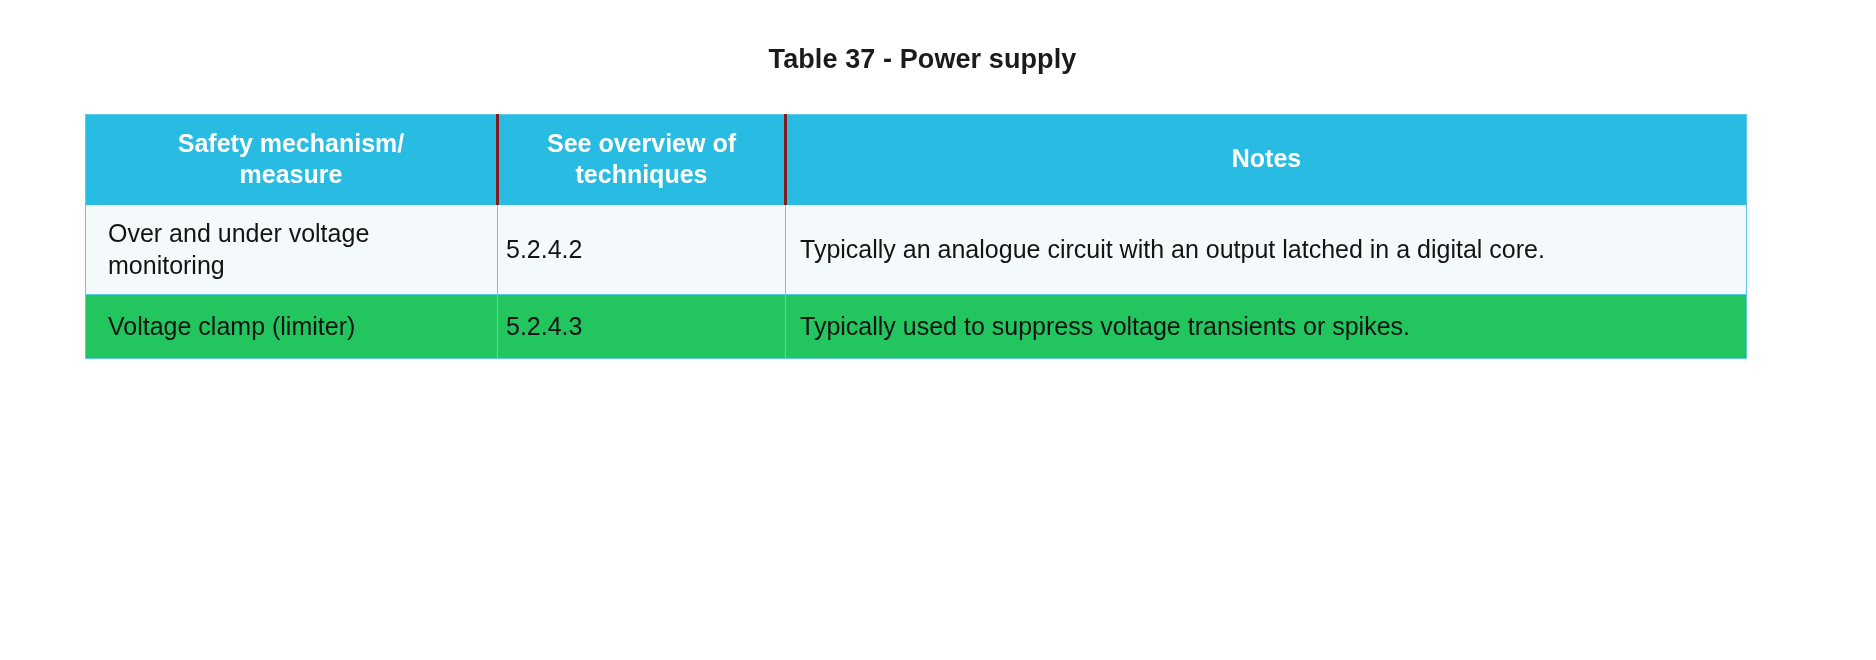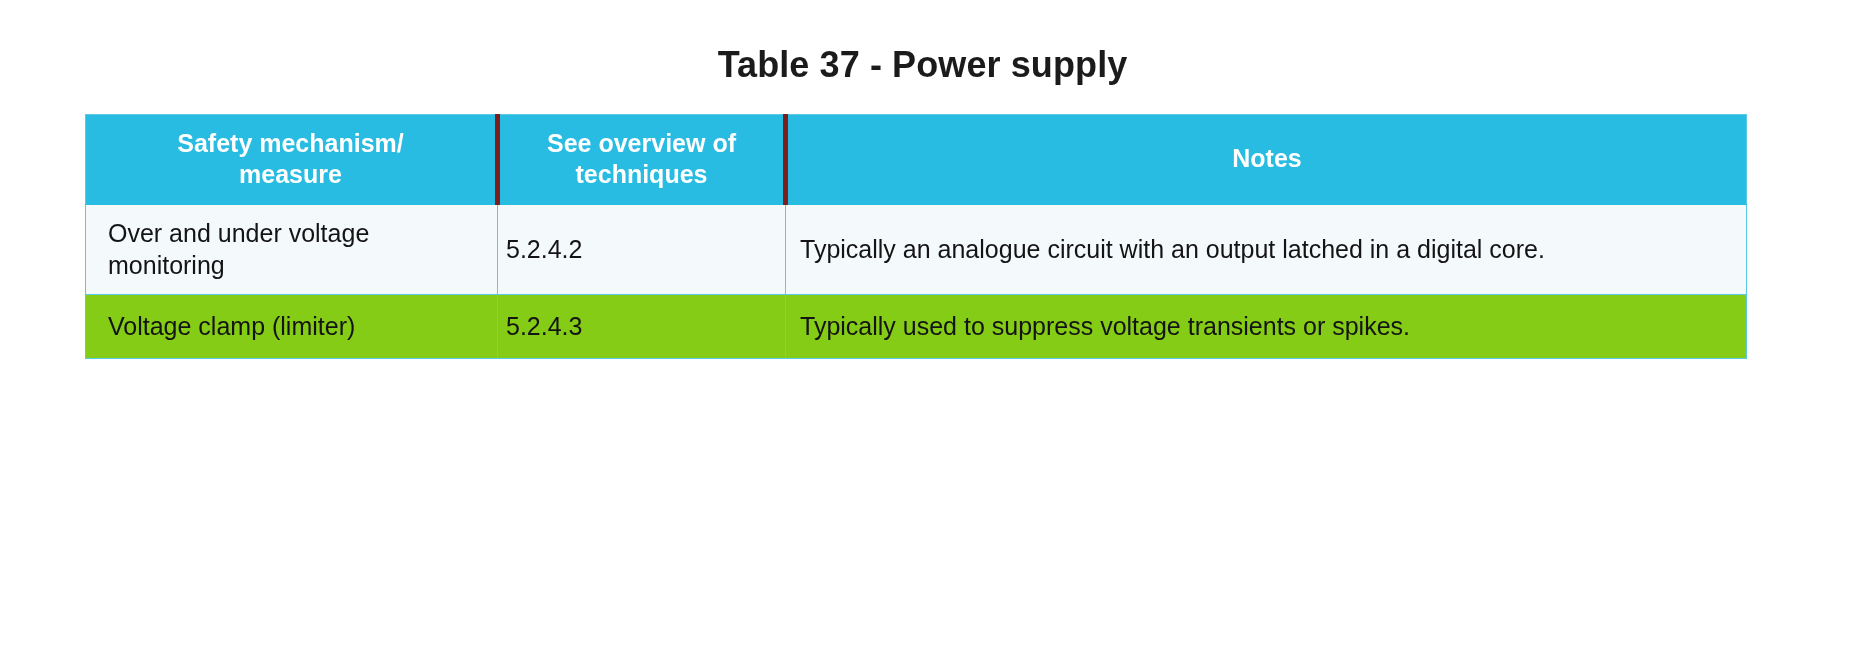--- a/index.html
+++ b/index.html
@@ -20,21 +20,21 @@
     height: 660px;
     box-sizing: border-box;
   }
 
   .table-caption {
     position: absolute;
     left: 0;
     top: 44px;
     width: 1845px;
     text-align: center;
-    font-size: 36px;
+    font-size: 27px;
     font-weight: bold;
     color: #1b1b1b;
     letter-spacing: 0.1px;
   }
 
   .table-wrap {
     position: absolute;
     left: 85px;
     top: 114px;
     width: 1661px;
@@ -53,21 +53,21 @@
 
   thead th {
     background: #29bce2;
     color: #ffffff;
     font-size: 25px;
     font-weight: bold;
     line-height: 1.22;
     text-align: center;
     vertical-align: middle;
     padding: 13px 8px 15px 8px;
-    border-right: 5px solid #7f1d1d;
+    border-right: 3px solid #7f1d1d;
     border-bottom: 1px solid #29bce2;
   }
   thead th:last-child {
     border-right: none;
   }
 
   tbody td {
     font-size: 25px;
     color: #141414;
     line-height: 1.3;
@@ -86,21 +86,21 @@
   tbody td.notes {
     text-align: left;
     padding-left: 14px;
     padding-right: 10px;
   }
 
   tbody tr.shade td {
     background: #f4f9fc;
   }
   tbody tr.plain td {
-    background: #84cc16;
+    background: #22c55e;
   }
 
   tbody tr.h-tall td { height: 68px; }
   tbody tr.h-short td { height: 42px; }
   tbody tr.h-mid td { height: 72px; }
 
   .nowrap-line { display: block; }
 </style>
 </head>
 <body>

